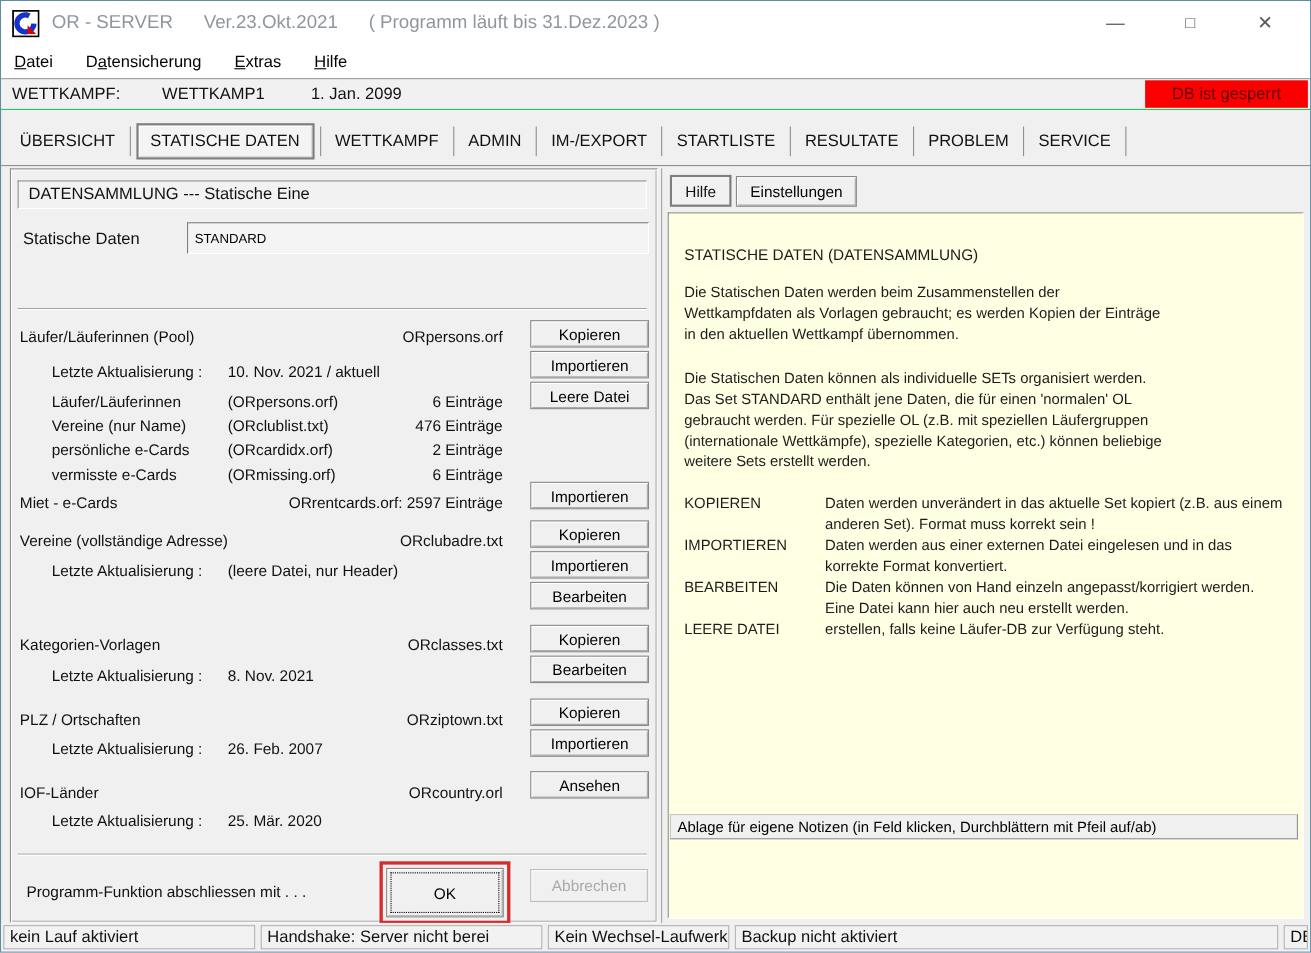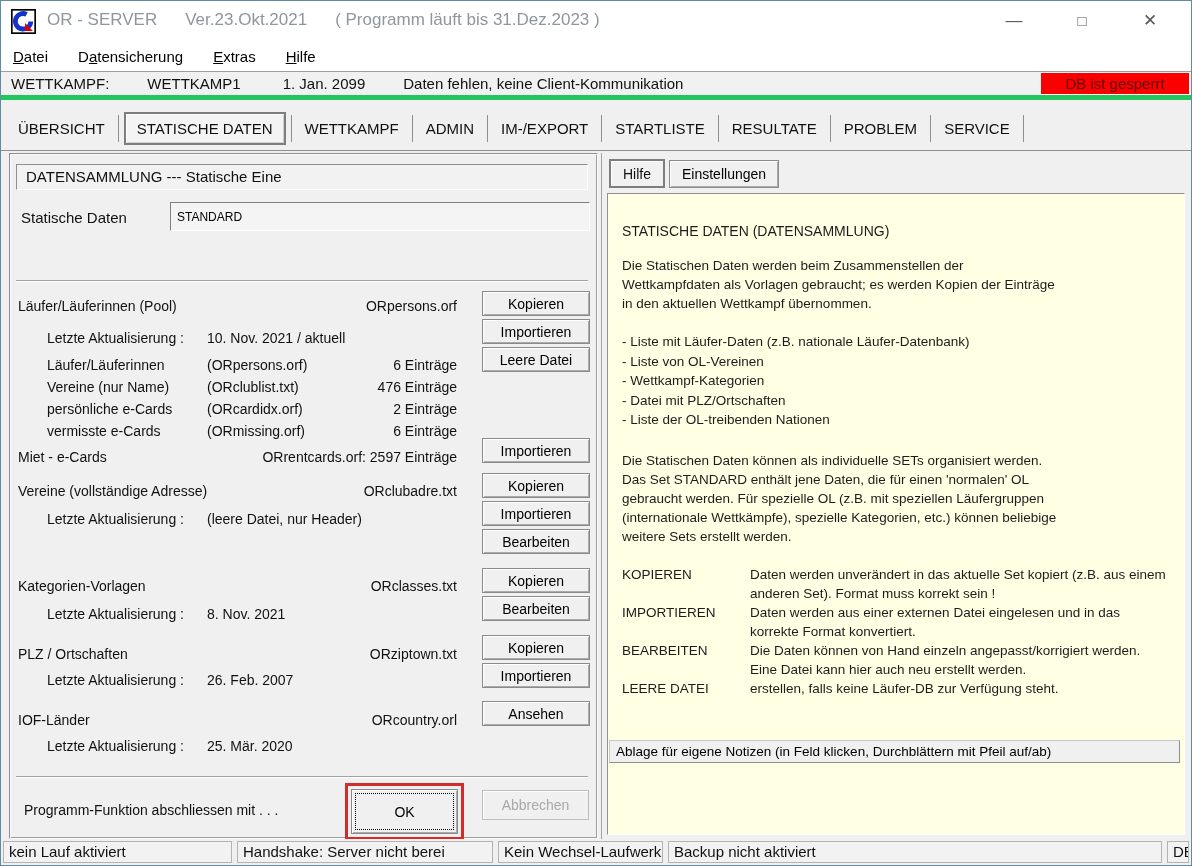--- a/index.html
+++ b/index.html
@@ -15,21 +15,21 @@
              text-align:center; line-height:30px; cursor:default; }
   .win-min { right:160px; } .win-max { right:92px; font-size:15px; } .win-close { right:24px; }
 
   
   .menubar { position:absolute; top:40px; left:0; right:0; height:30px; background:#ffffff;
              display:flex; align-items:center; gap:30px; padding-left:12px; font-size:15px; color:#000; }
   .menu-item u { text-decoration:underline; }
 
   
   .wk-strip { position:absolute; top:70px; left:0; right:0; height:29px; background:#f1f1f1;
-              border-top:1px solid #9d9d9d; border-bottom:5px solid #22c55e;
+              border-top:1px solid #9d9d9d; border-bottom:1px solid #22c55e;
               display:flex; align-items:center; font-size:15px; }
   .wk-label { margin-left:10px; } .wk-name { margin-left:38px; } .wk-date { margin-left:42px; } .wk-status { margin-left:38px; }
   .db-badge { position:absolute; right:2px; top:1px; bottom:1px; width:148px;
               display:flex; align-items:center; justify-content:center; font-size:15px; }
 
   
   .tabbar { position:absolute; top:106px; left:0; right:0; height:44px; border-bottom:1px solid #8f8f8f;
             display:flex; align-items:center; font-size:15px; padding-left:4px; }
   .tab { padding:0 13px; white-space:nowrap; cursor:default; }
   .tab-sep { width:1px; height:27px; background:#8f8f8f; }
@@ -125,21 +125,20 @@
   <span class="menu-item"><span></span><u>D</u><span>atei</span></span>
   <span class="menu-item"><span>D</span><u>a</u><span>tensicherung</span></span>
   <span class="menu-item"><span></span><u>E</u><span>xtras</span></span>
   <span class="menu-item"><span></span><u>H</u><span>ilfe</span></span>
 </div>
 
 <div class="wk-strip">
   <span class="wk-label">WETTKAMPF:</span>
   <span class="wk-name">WETTKAMP1</span>
   <span class="wk-date">1. Jan. 2099</span>
-  <span class="wk-status">Daten fehlen, keine Client-Kommunikation</span>
   <span class="db-badge" style="background:#fb0000; color:#600000;">DB ist gesperrt</span>
 </div>
 
 <div class="tabbar">
   <span class="tab">ÜBERSICHT</span>
   <span class="tab-sep"></span>
   <span class="tab selected">STATISCHE DATEN</span>
   <span class="tab-sep"></span>
   <span class="tab">WETTKAMPF</span>
   <span class="tab-sep"></span>
@@ -291,27 +290,20 @@
 </div>
 
 <div class="v-divider"></div>
 <div class="right-panel">
   <div class="hilfe-tab">Hilfe</div>
   <button class="btn einstellungen-btn">Einstellungen</button>
 
   <div class="help-area" style="background:#ffffe3;">
     <div class="help-title">STATISCHE DATEN (DATENSAMMLUNG)</div>
     <div class="help-para1">Die Statischen Daten werden beim Zusammenstellen der Wettkampfdaten als Vorlagen gebraucht; es werden Kopien der Einträge in den aktuellen Wettkampf übernommen.</div>
-    <div class="help-bullets">
-      <div>- Liste mit Läufer-Daten (z.B. nationale Läufer-Datenbank)</div>
-      <div>- Liste von OL-Vereinen</div>
-      <div>- Wettkampf-Kategorien</div>
-      <div>- Datei mit PLZ/Ortschaften</div>
-      <div>- Liste der OL-treibenden Nationen</div>
-    </div>
     <div class="help-para2">Die Statischen Daten können als individuelle SETs organisiert werden. Das Set STANDARD enthält jene Daten, die für einen 'normalen' OL gebraucht werden. Für spezielle OL (z.B. mit speziellen Läufergruppen (internationale Wettkämpfe), spezielle Kategorien, etc.) können beliebige weitere Sets erstellt werden.</div>
     <div class="glossary">
       <div class="gloss-row">
         <span>KOPIEREN</span>
         <span>Daten werden unverändert in das aktuelle Set kopiert (z.B. aus einem anderen Set). Format muss korrekt sein !</span>
       </div>
       <div class="gloss-row">
         <span>IMPORTIEREN</span>
         <span>Daten werden aus einer externen Datei eingelesen und in das korrekte Format konvertiert.</span>
       </div>

